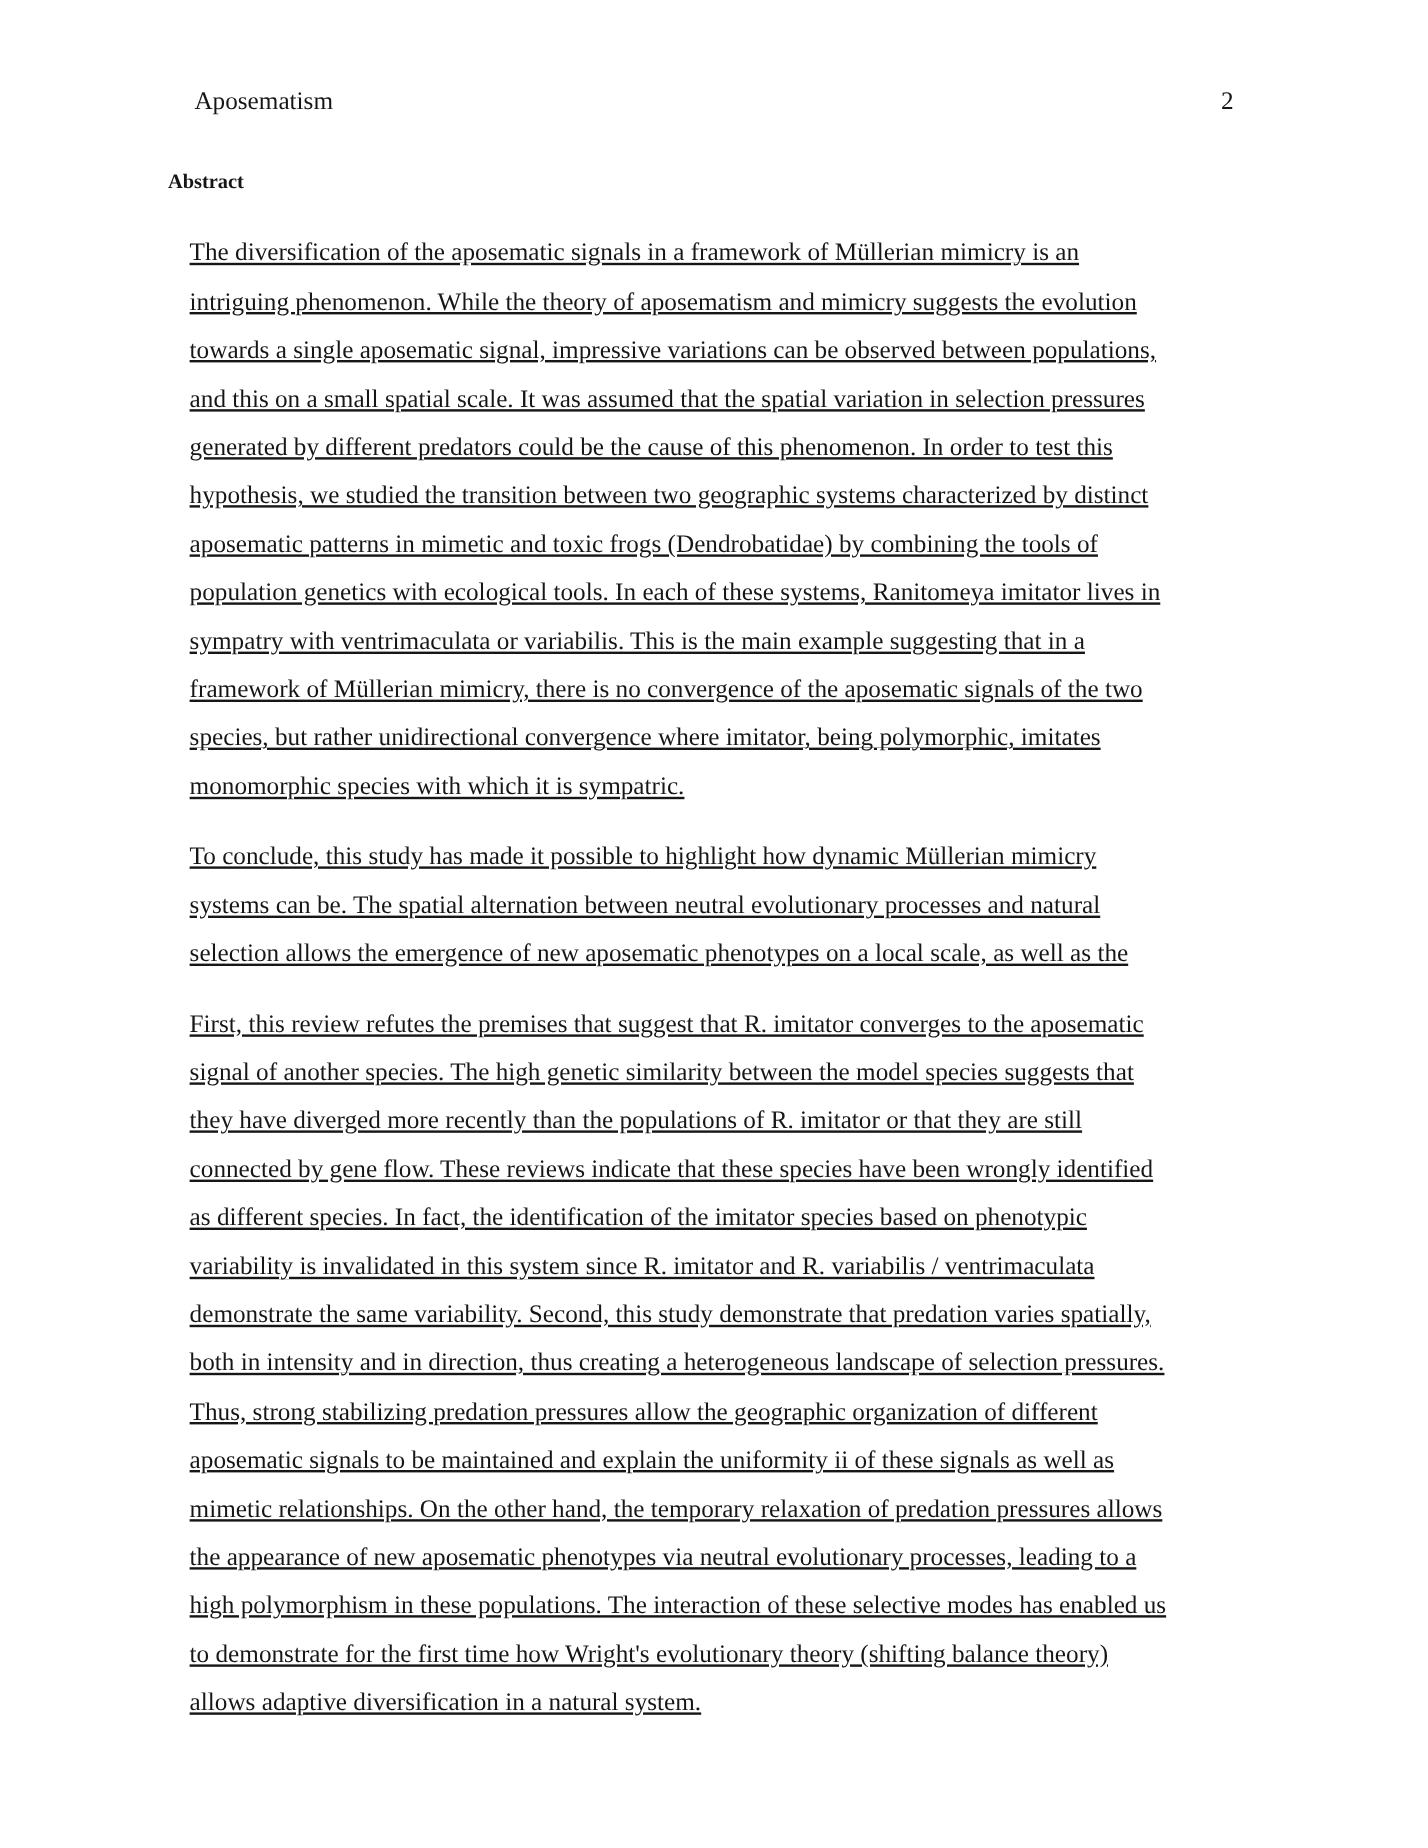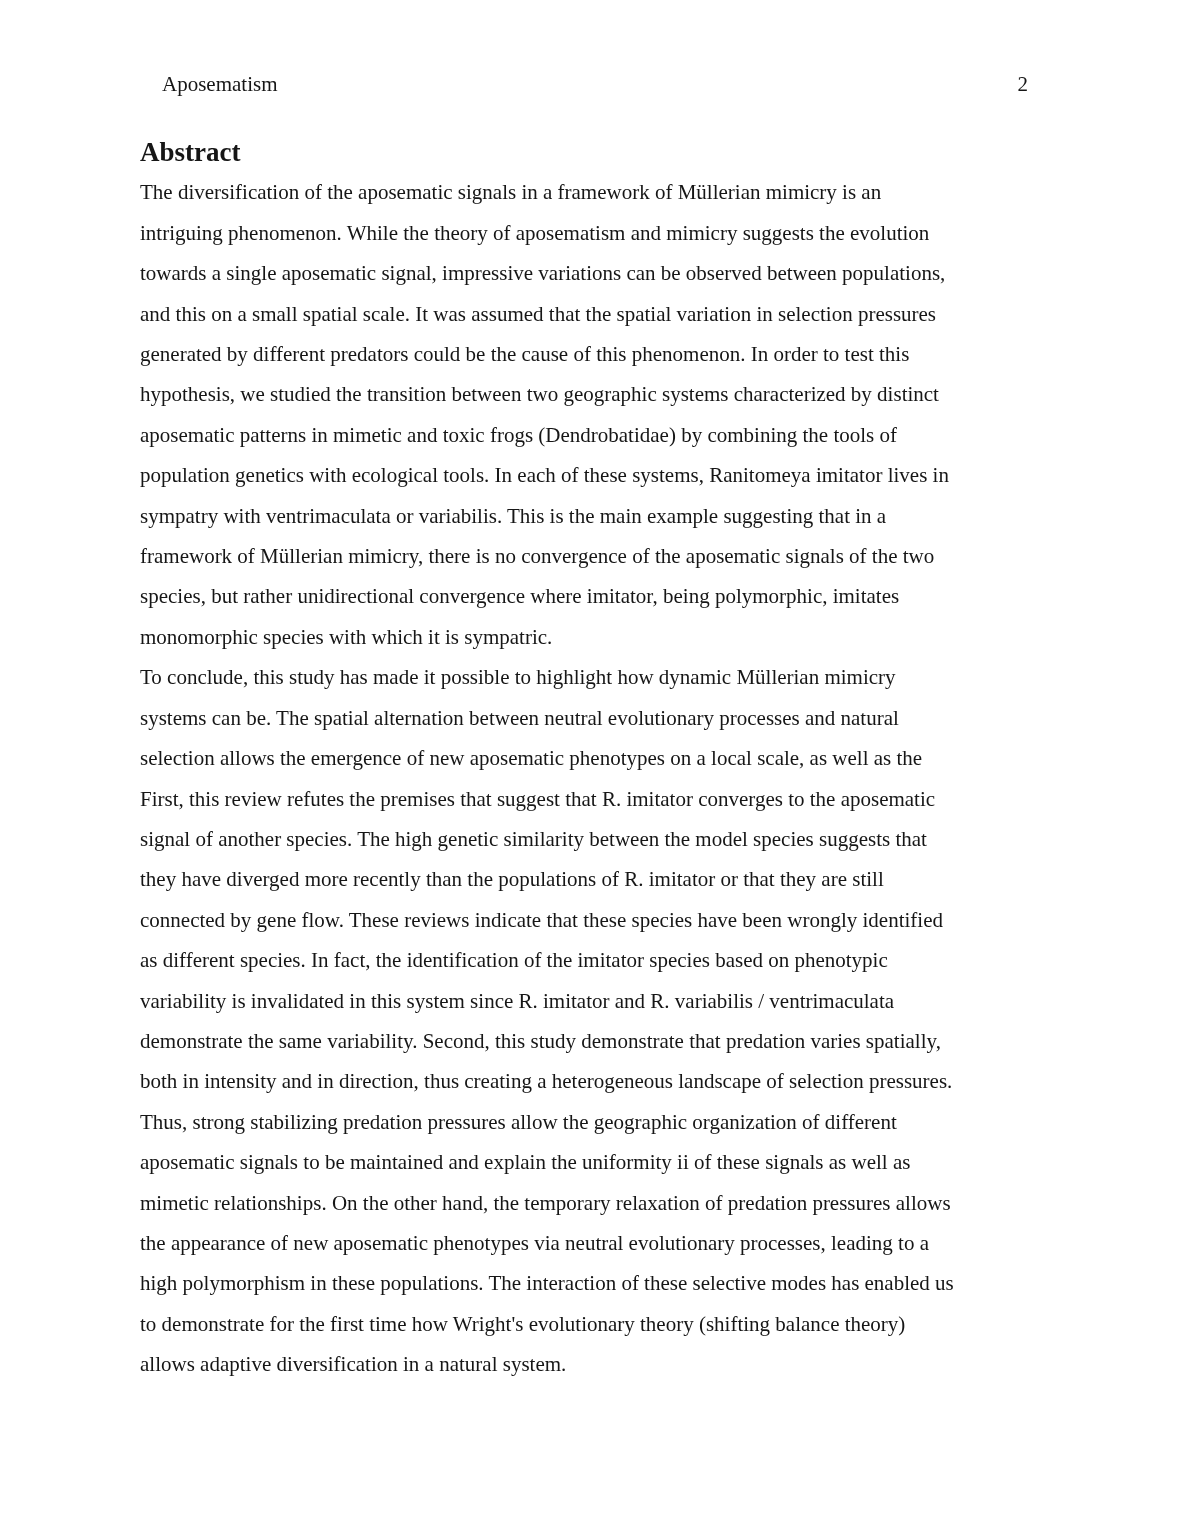--- a/index.html
+++ b/index.html
@@ -29,30 +29,31 @@
   }
   .content {
     position: absolute;
     top: 132px;
     left: 140px;
     width: 1014px;
     font-size: 21px;
     line-height: 40.4px;
   }
   .abstract-heading {
-    font-size: 27px;
+    font-size: 17px;
     font-weight: bold;
     margin: 0;
     padding: 0;
     line-height: 40.4px;
   }
   .para {
-    margin: 0;
+    margin: 18px;
     padding: 0;
     white-space: pre;  
+    text-decoration: underline;
   }
 </style>
 </head>
 <body>
 
 <div class="page">
 
   <header class="running-head-row">
     <span>Aposematism</span>
     <span>2</span>

